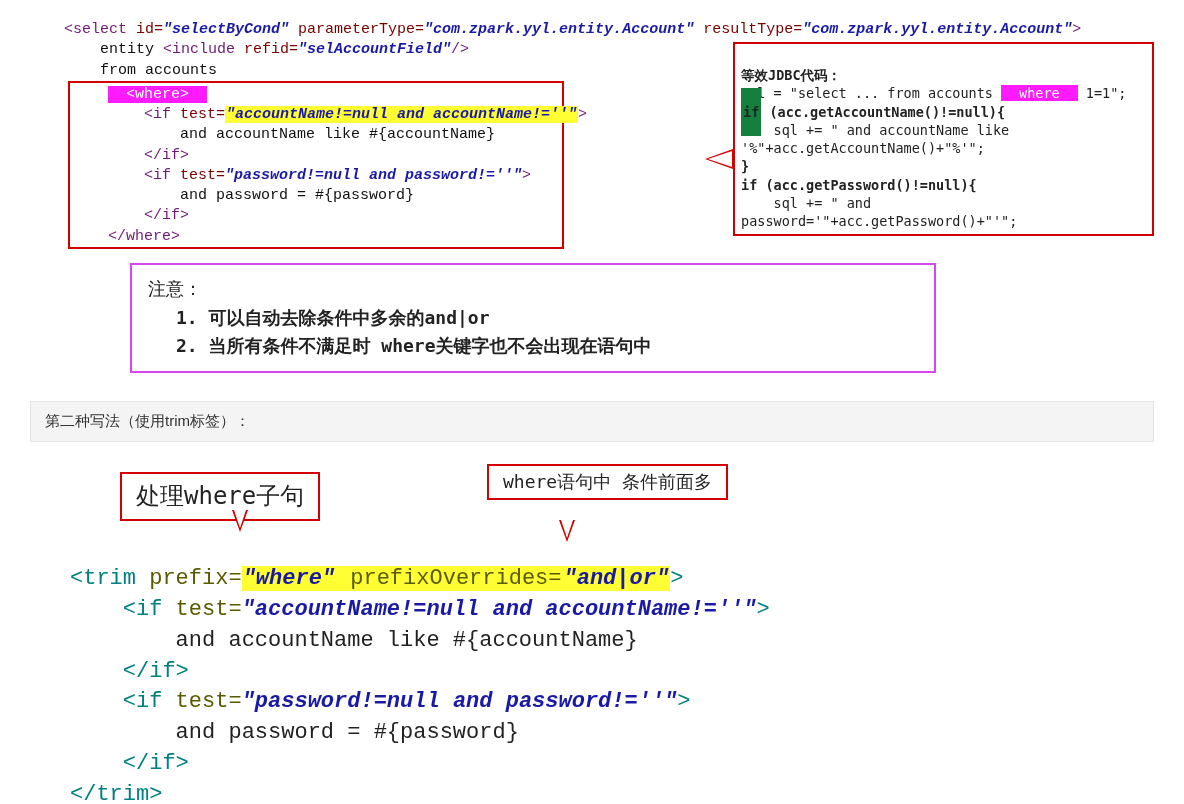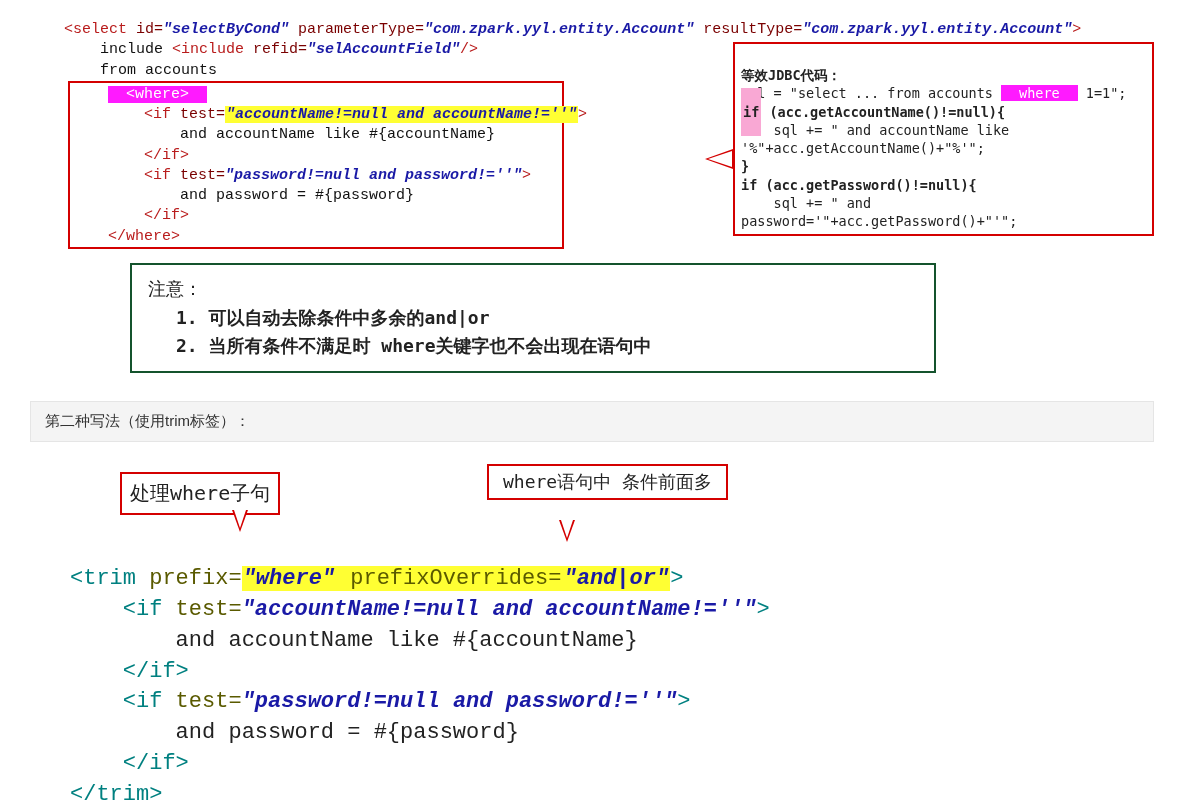--- a/index.html
+++ b/index.html
@@ -10,27 +10,27 @@
     background: #ffffff;
     color: #222;
     width: 1124px;
     position: relative;
   }
   .codeblock {
     font-family: Consolas, Monaco, "Courier New", monospace;
     white-space: pre;
     line-height: 1.35;
   }
-  .tag { color: #b91c1c; }
+  .tag { color: #701a75; }
   .attr { color: #7a0000; }
   .val { color: #1a1aa6; font-style: italic; font-weight: bold;}
   .plain { color: #111; }
   .hl-pink { background: #ff1aff; color: #fff; padding: 0 18px; }
   .hl-yellow { background: #ffff33; padding: 0 1px; }
-  .hl-green { background: #f9a8d4; padding: 16px 2px; }
+  .hl-green { background: #15803d; padding: 16px 2px; }
   .redbox1 {
     border: 2px solid #d40000;
     position: relative;
   }
   .callout {
     border: 2px solid #d40000;
     background: #fff;
     position: absolute;
     font-size: 14px;
     font-family: "SimSun", Consolas, monospace;
@@ -59,21 +59,21 @@
     border-top: 22px solid #d40000;
   }
   .callout-tail.down::after{
     content:"";
     position:absolute; left:-6px; top:-22px;
     border-left: 6px solid transparent;
     border-right: 6px solid transparent;
     border-top: 18px solid #fff;
   }
   .note-box {
-    border: 2px solid #14532d;
+    border: 2px solid #d946ef;
     padding: 10px 16px;
     margin: 14px 0 28px 100px;
     width: 770px;
     font-family: "SimSun","Microsoft YaHei",monospace;
     font-size: 18px;
     line-height: 1.6;
   }
   .section-header {
     background: #f4f4f4;
     border: 1px solid #e5e5e5;
@@ -104,21 +104,21 @@
     font-family: Consolas, monospace;
   }
   .jdbc .kw { font-weight:bold;text-align:center; }
 </style>
 </head>
 <body>
 
 <div class="topwrap">
 
   <div class="codeblock"><span class="tag">&lt;select</span><span class="attr"> id=</span><span class="val">"selectByCond"</span><span class="attr"> parameterType=</span><span class="val">"com.zpark.yyl.entity.Account"</span><span class="attr"> resultType=</span><span class="val">"com.zpark.yyl.entity.Account"</span><span class="tag">&gt;</span>
-<span class="plain">    include </span><span class="tag">&lt;include</span><span class="attr"> refid=</span><span class="val">"selAccountField"</span><span class="tag">/&gt;</span>
+<span class="plain">    entity </span><span class="tag">&lt;include</span><span class="attr"> refid=</span><span class="val">"selAccountField"</span><span class="tag">/&gt;</span>
 <span class="plain">    from accounts</span></div>
 
   <div class="redbox1 codeblock" style="width:488px; margin-left:4px; padding:2px 2px 0 2px;"><span>    </span><span class="hl-pink">&lt;where&gt;</span>
 <span>        </span><span class="tag">&lt;if</span><span class="attr"> test=</span><span class="val hl-yellow">"accountName!=null and accountName!=''"</span><span class="tag">&gt;</span>
 <span class="plain">            and accountName like #{accountName}</span>
 <span>        </span><span class="tag">&lt;/if&gt;</span>
 <span>        </span><span class="tag">&lt;if</span><span class="attr"> test=</span><span class="val">"password!=null and password!=''"</span><span class="tag">&gt;</span>
 <span class="plain">            and password = #{password}</span>
 <span>        </span><span class="tag">&lt;/if&gt;</span>
 <span>    </span><span class="tag">&lt;/where&gt;</span></div>
@@ -140,21 +140,21 @@
 <div class="note-box">
   <div>注意：</div>
   <div style="padding-left:28px;font-weight:bold;">1. 可以自动去除条件中多余的and|or</div>
   <div style="padding-left:28px;font-weight:bold;">2. 当所有条件不满足时 where关键字也不会出现在语句中</div>
 </div>
 
 <div class="section-header">第二种写法（使用trim标签）：</div>
 
 <div style="position:relative; height:340px;">
 
-  <div class="callout" style="left:90px; top:0px; font-size:20px; padding:6px 8px;">
+  <div class="callout" style="left:90px; top:0px; font-size:24px; padding:6px 14px;">
     <span>处理where子句</span>
     <div class="callout-tail down" style="left:110px; top:36px;"></div>
   </div>
 
   <div class="callout" style="left:425px; top:-8px; font-size:18px; padding:4px 14px;margin-left:32px;">
     <div>where语句中 条件前面多</div>
     <div class="callout-tail down" style="left:70px; top:54px;"></div>
   </div>
 
   <div class="big-code" style="position:absolute; top:92px; left:0;"><span class="tag">&lt;trim</span><span class="attr"> prefix=</span><span class="val hl-yellow">"where"</span><span class="attr hl-yellow"> prefixOverrides=</span><span class="val hl-yellow">"and|or"</span><span class="tag">&gt;</span>

